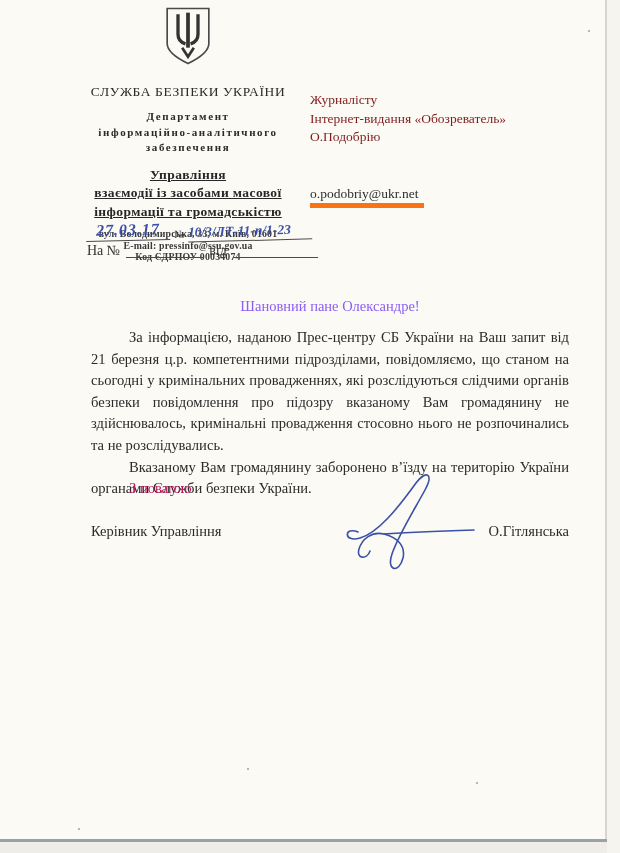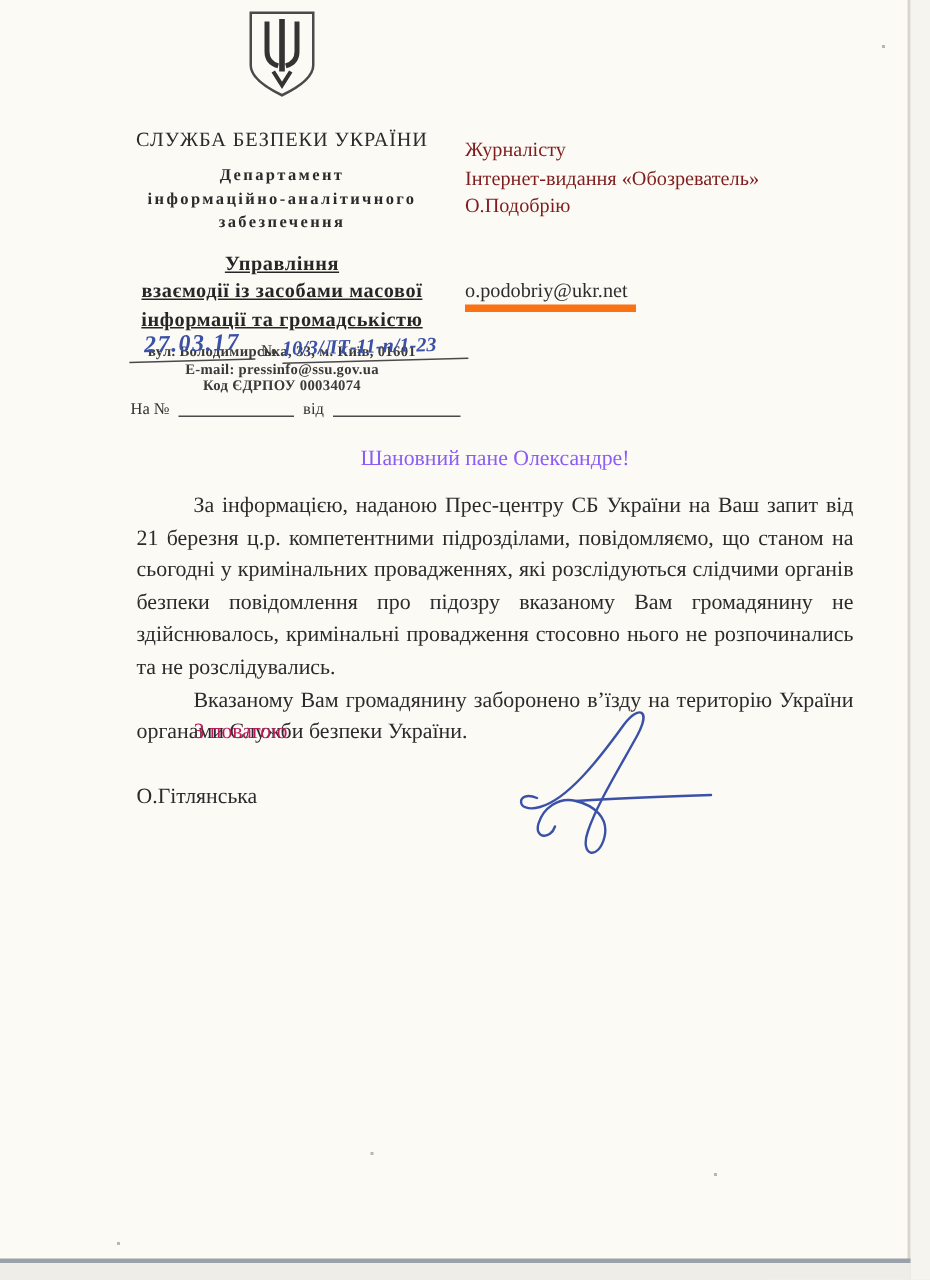--- a/index.html
+++ b/index.html
@@ -73,21 +73,21 @@
     font-size: 16px; letter-spacing: 1px; text-align: center; line-height: 20px;
   }
   .reg-no-label { font-size: 11px; color: #333; margin: 0 3px 1px 4px; }
   .reg-number {
     display: inline-block; width: 124px; border-bottom: 1px solid #4a4a4a;
     font-size: 13.5px; letter-spacing: 0px; text-align: left; line-height: 19px;
     overflow: visible;
   }
   .ref-row {
     position: absolute; left: 87px; top: 243px;
-    font-size: 11px; color: #333; display: flex; align-items: flex-end; margin-top: 23px;
+    font-size: 14px; color: #333; display: flex; align-items: flex-end;
   }
   .blank-line {
     display: inline-block; border-bottom: 1px solid #4a4a4a; height: 12px;
   }
   .blank-1 { width: 77px; margin: 0 6px 1px 6px; }
   .blank-2 { width: 85px; margin: 0 0 1px 6px; }
 
   
   .recipient {
     position: absolute; left: 310px; top: 91px;
@@ -179,20 +179,21 @@
   <div class="salutation">Шановний пане Олександре!</div>
 
   <div class="body-text">
     <p>За інформацією, наданою Прес-центру СБ України на Ваш запит від 21 березня ц.р. компетентними підрозділами, повідомляємо, що станом на сьогодні у кримінальних провадженнях, які розслідуються слідчими органів безпеки повідомлення про підозру вказаному Вам громадянину не здійснювалось, кримінальні провадження стосовно нього не розпочинались та не розслідувались.</p>
     <p>Вказаному Вам громадянину заборонено в’їзду на територію України органами Служби безпеки України.</p>
   </div>
 
   <div class="closing">З повагою</div>
 
   <div class="signer-row">
+    <span>Керівник Управління</span>
     <span>О.Гітлянська</span>
   </div>
 
   <div class="signature-wrap">
     <svg width="145" height="115" viewBox="0 0 145 115" aria-hidden="true">
       <path d="M22,66 C8,60 7,77 24,72 C42,67 62,42 80,17 C90,4 98,7 89,24 C77,46 62,70 56,88 C50,105 63,108 67,92 C70,79 60,71 48,68 C36,65 26,73 23,83 C20,93 31,94 34,85" fill="none" stroke="#3b51a8" stroke-width="1.6" stroke-linecap="round"></path>
       <path d="M48,68 C75,66 105,65 138,64" fill="none" stroke="#3b51a8" stroke-width="1.6" stroke-linecap="round"></path>
     </svg>
   </div>
 

